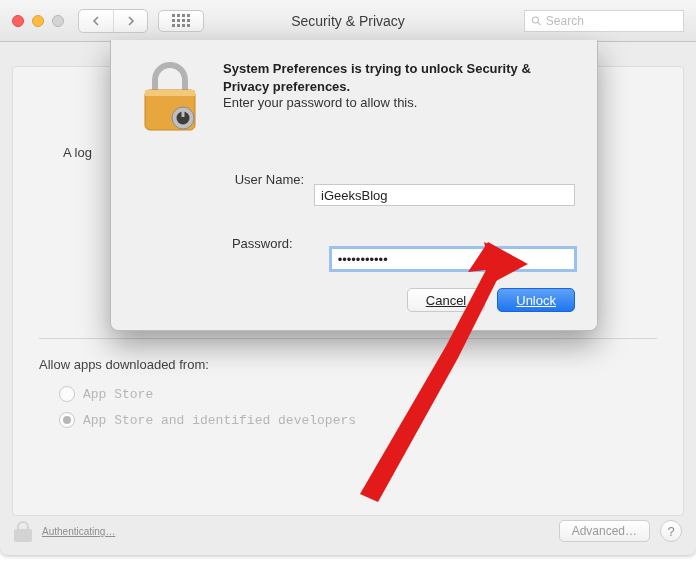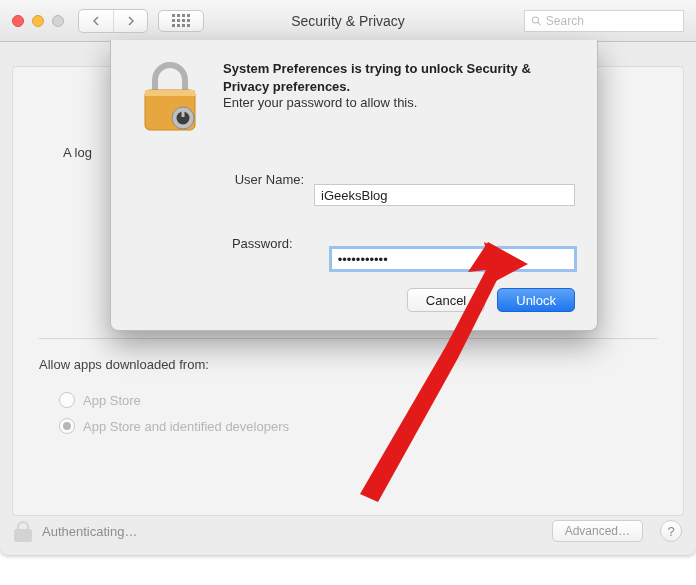--- a/index.html
+++ b/index.html
@@ -78,43 +78,43 @@
   .search-box input::placeholder { color:#bdbdbd; }
 
   .pane {
     background:#f3f3f3; margin:24px 12px 0 12px; border-radius:4px;
     border:1px solid #dcdcdc; padding:26px 26px 18px 26px;
     position:relative; height:450px;
   }
   .log-text { font-size:13px; color:#3c3c3c; margin-top:52px; margin-left:24px; }
   .divider { border:none; border-top:1px solid #d6d6d6; margin:178px 0 18px 0; }
   .allow-label { font-size:13px; color:#444; }
-  .radio-group { margin-top:20px; margin-left:20px; }
+  .radio-group { margin-top:14px; margin-left:20px;font-family:Liberation Mono, monospace; }
   .radio-row { display:flex; align-items:center; gap:8px; color:#b6b6b6; font-size:13px; margin-bottom:10px; }
   .radio-outer {
     width:16px; height:16px; border-radius:50%; border:1px solid #c9c9c9;
     display:flex; align-items:center; justify-content:center; background:#fcfcfc;
   }
   .radio-outer.selected::after {
     content:""; width:8px; height:8px; border-radius:50%; background:#b6b6b6;
   }
 
   .footer {
     position:absolute; bottom:0; left:0; right:0; height:48px;
     display:flex; align-items:center; padding:0 14px;
   }
   .lock-mini {
     width:18px; height:22px; position:relative; margin-right:10px; opacity:.45;
   }
   .lock-mini .body { position:absolute; bottom:0; width:18px; height:13px; background:#b6b6b6; border-radius:2px;}
   .lock-mini .shackle {
     position:absolute; top:1px; left:3px; width:12px; height:12px; border:2px solid #b6b6b6; border-bottom:none; border-radius:6px 6px 0 0;
   }
-  .footer-text { color:#8e8e8e; font-size:13px; }
-  .footer-right { margin-left:auto; display:flex; align-items:center; gap:17px;padding-left:32px; }
+  .footer-text { color:#8e8e8e; font-size:10px;text-decoration:underline; }
+  .footer-right { margin-left:auto; display:flex; align-items:center; gap:10px;padding-left:32px; }
   .advanced-btn {
     height:22px; padding:0 12px; border:1px solid #cfcfcf; border-radius:5px;
     background:linear-gradient(#ffffff,#f1f1f1); font-size:12px; color:#9a9a9a;
   }
   .help-circle {
     width:22px; height:22px; border-radius:50%; border:1px solid #cfcfcf;
     background:linear-gradient(#ffffff,#f1f1f1); display:flex; align-items:center; justify-content:center;
     color:#8b8b8b; font-size:13px;
   }
 
@@ -139,21 +139,21 @@
     font-size:13px; padding:0 6px; color:#222;margin-top:32px;
   }
   .form-input.focus {
     outline:3px solid #9bc1ef; outline-offset:-1px;
   }
   .dialog-buttons {
     display:flex; justify-content:flex-end; gap:12px; margin-top:18px;
   }
   .btn {
     height:24px; padding:0 18px; font-size:13px; border-radius:5px; border:1px solid #c9c9c9;
-    background:linear-gradient(#ffffff,#f2f2f2); color:#222;
+    background:linear-gradient(#ffffff,#f2f2f2); color:#222;text-decoration:underline;
   }
   .btn.primary {
     border:1px solid #1a63d9;
     background:linear-gradient(#5ea2f7,#1e76f0);
     color:#fff;
   }
 
   
   .padlock-col svg { width:66px; height:74px; }
 

